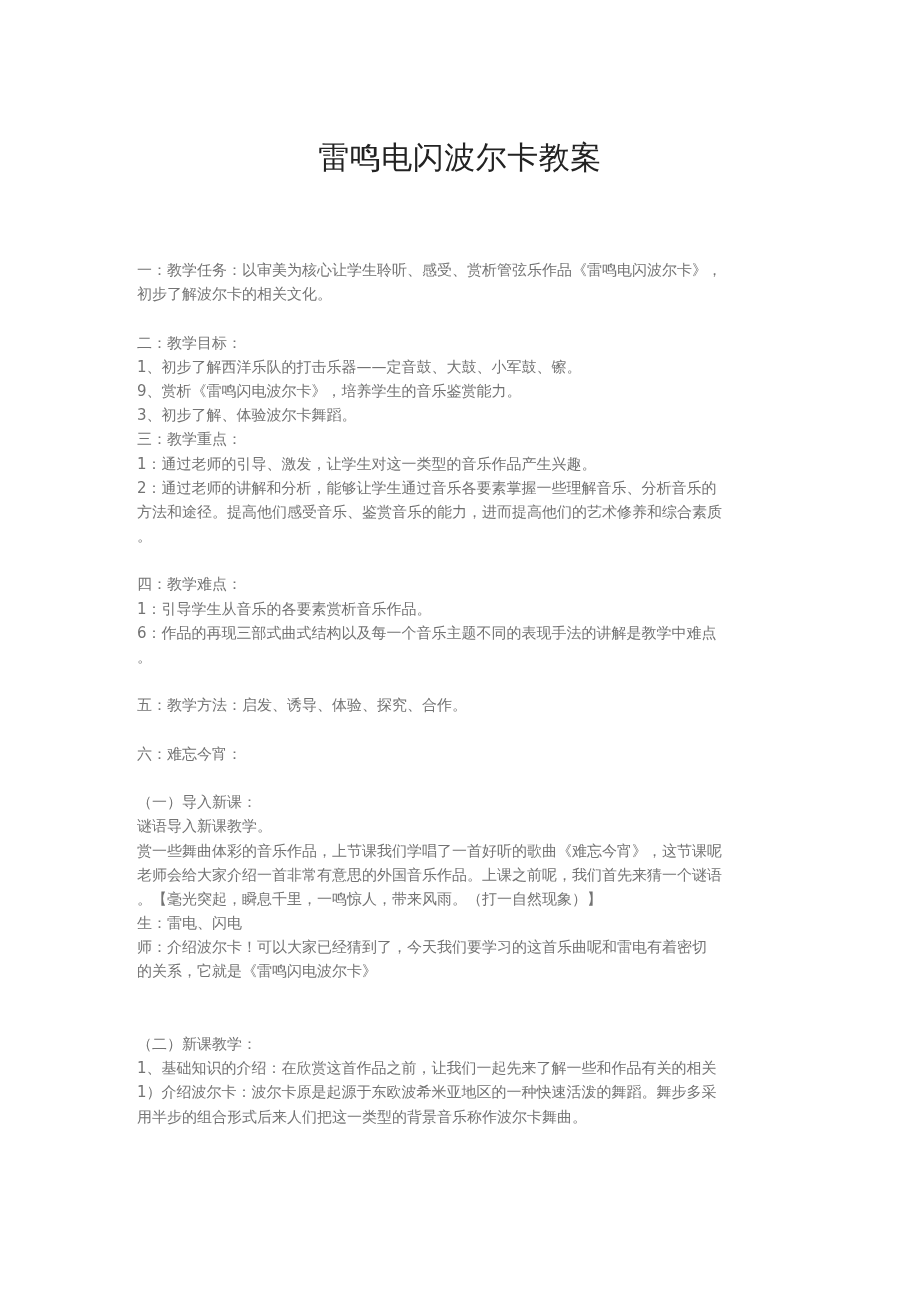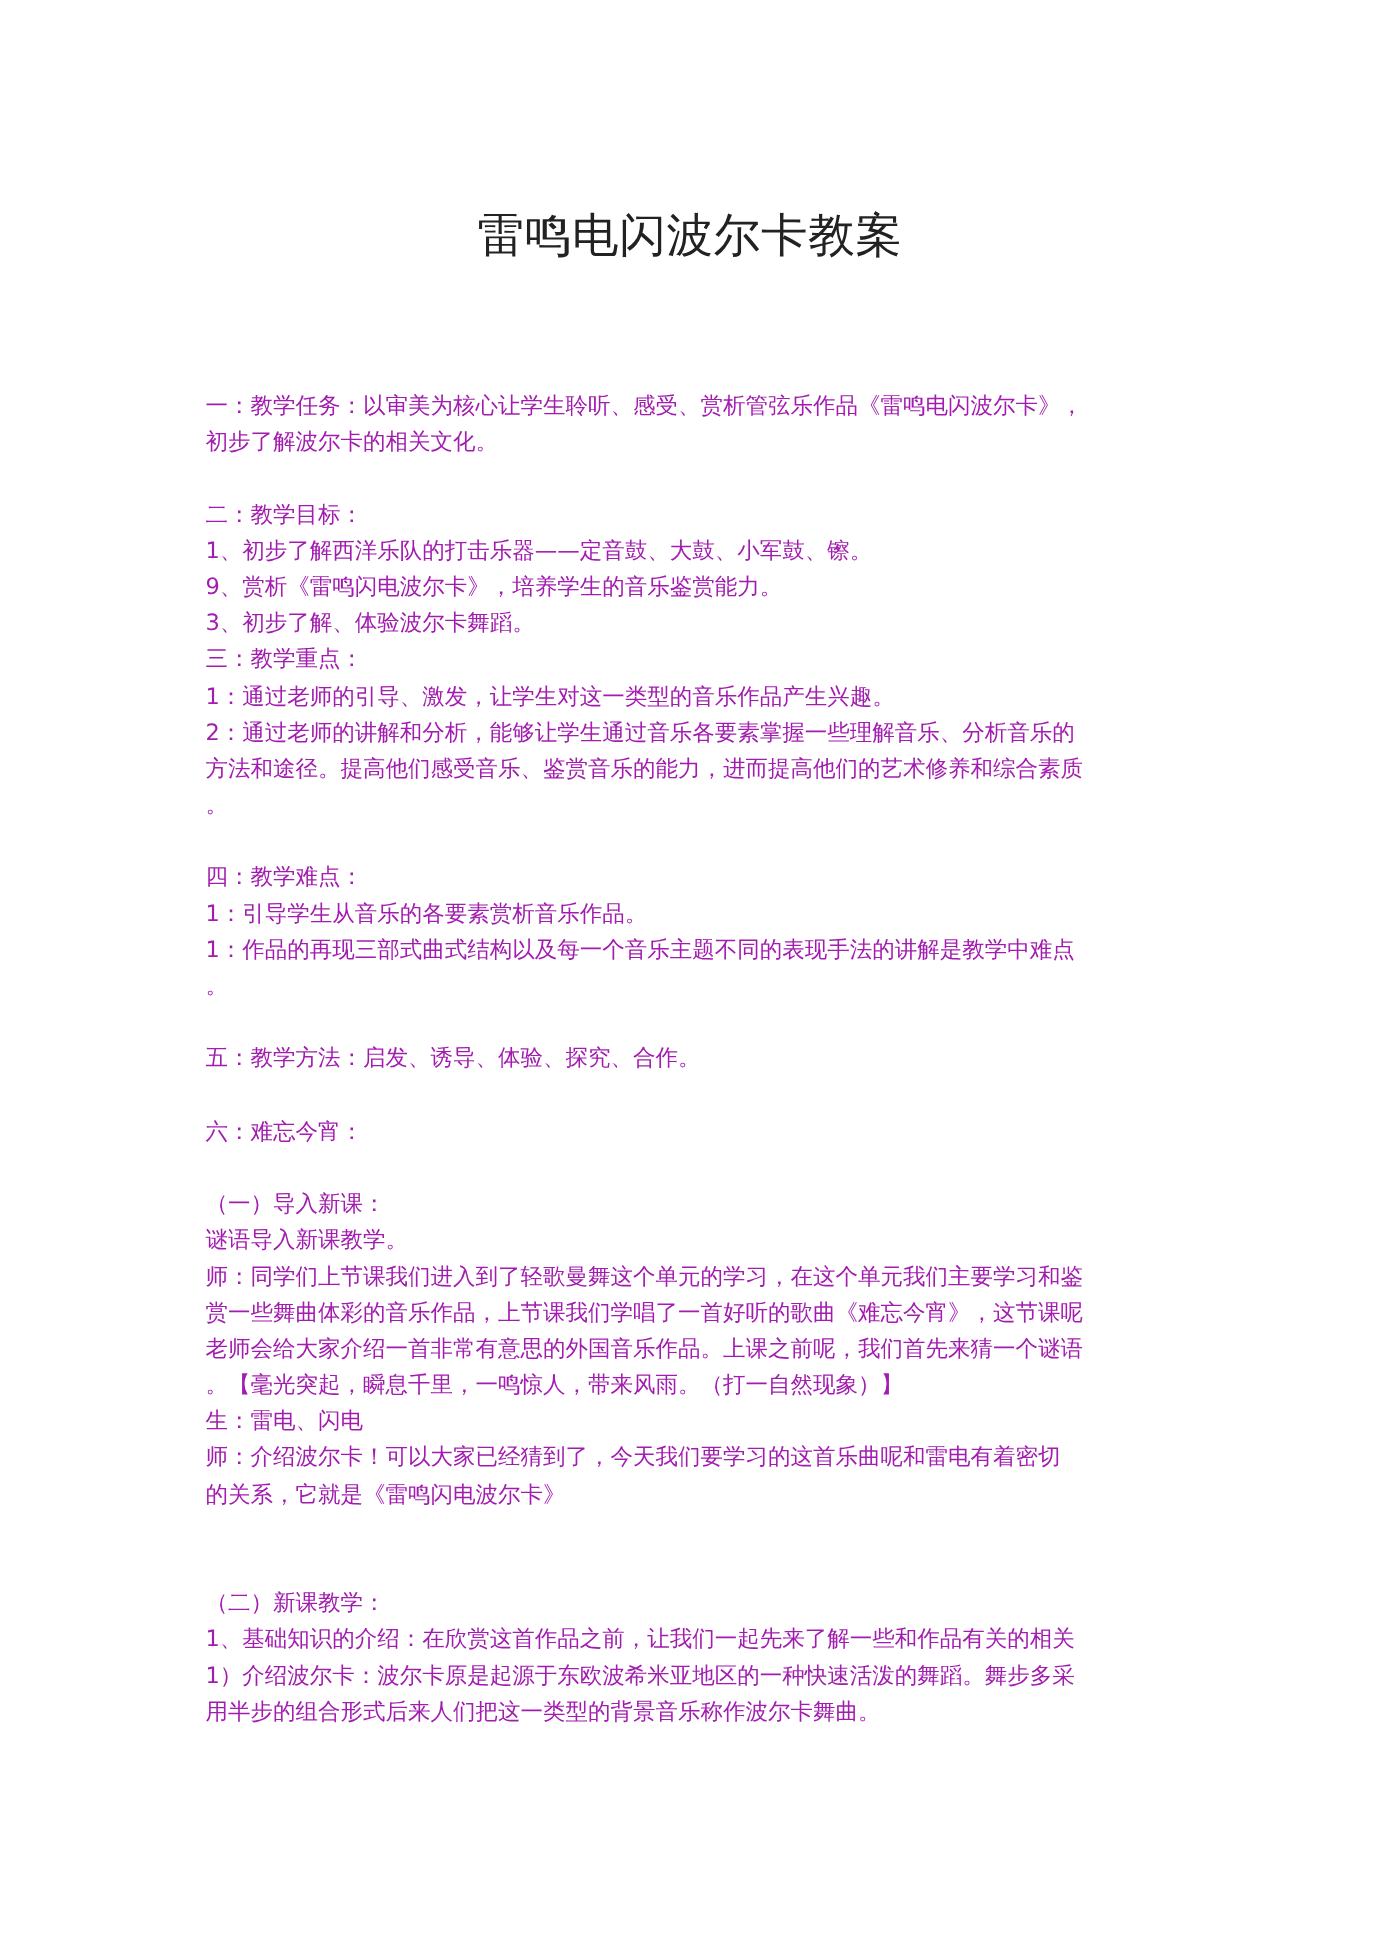--- a/index.html
+++ b/index.html
@@ -35,21 +35,21 @@
       color: #222;
       margin: 0;
     }
     .body {
       position: absolute;
       left: 137px;
       top: 258px;
       width: 648px;
       font-size: 15px;
       line-height: 24.2px;
-      color: #a21caf;
+      color: #737373;
     }
     .line {
       display: block;
       white-space: nowrap;
       height: 24.2px;
     }
     .gap {
       display: block;
       height: 24.2px;
     }
@@ -80,38 +80,37 @@
       <span class="line">1：通过老师的引导、激发，让学生对这一类型的音乐作品产生兴趣。</span>
       <span class="line">2：通过老师的讲解和分析，能够让学生通过音乐各要素掌握一些理解音乐、分析音乐的</span>
       <span class="line">方法和途径。提高他们感受音乐、鉴赏音乐的能力，进而提高他们的艺术修养和综合素质</span>
       <span class="line">。</span>
     </div>
     <span class="gap"></span>
 
     <div>
       <span class="line">四：教学难点：</span>
       <span class="line">1：引导学生从音乐的各要素赏析音乐作品。</span>
-      <span class="line">1：作品的再现三部式曲式结构以及每一个音乐主题不同的表现手法的讲解是教学中难点</span>
+      <span class="line">6：作品的再现三部式曲式结构以及每一个音乐主题不同的表现手法的讲解是教学中难点</span>
       <span class="line">。</span>
     </div>
     <span class="gap"></span>
 
     <div>
       <span class="line">五：教学方法：启发、诱导、体验、探究、合作。</span>
     </div>
     <span class="gap"></span>
 
     <div>
       <span class="line">六：难忘今宵：</span>
       <span class="gap"></span>
 
       <div>
         <span class="line">（一）导入新课：</span>
         <span class="line">谜语导入新课教学。</span>
-        <span class="line">师：同学们上节课我们进入到了轻歌曼舞这个单元的学习，在这个单元我们主要学习和鉴</span>
         <span class="line">赏一些舞曲体彩的音乐作品，上节课我们学唱了一首好听的歌曲《难忘今宵》，这节课呢</span>
         <span class="line">老师会给大家介绍一首非常有意思的外国音乐作品。上课之前呢，我们首先来猜一个谜语</span>
         <span class="line">。【毫光突起，瞬息千里，一鸣惊人，带来风雨。（打一自然现象）】</span>
         <span class="line">生：雷电、闪电</span>
         <span class="line">师：介绍波尔卡！可以大家已经猜到了，今天我们要学习的这首乐曲呢和雷电有着密切</span>
         <span class="line">的关系，它就是《雷鸣闪电波尔卡》</span>
       </div>
       <span class="gap"></span>
       <span class="gap"></span>
 

